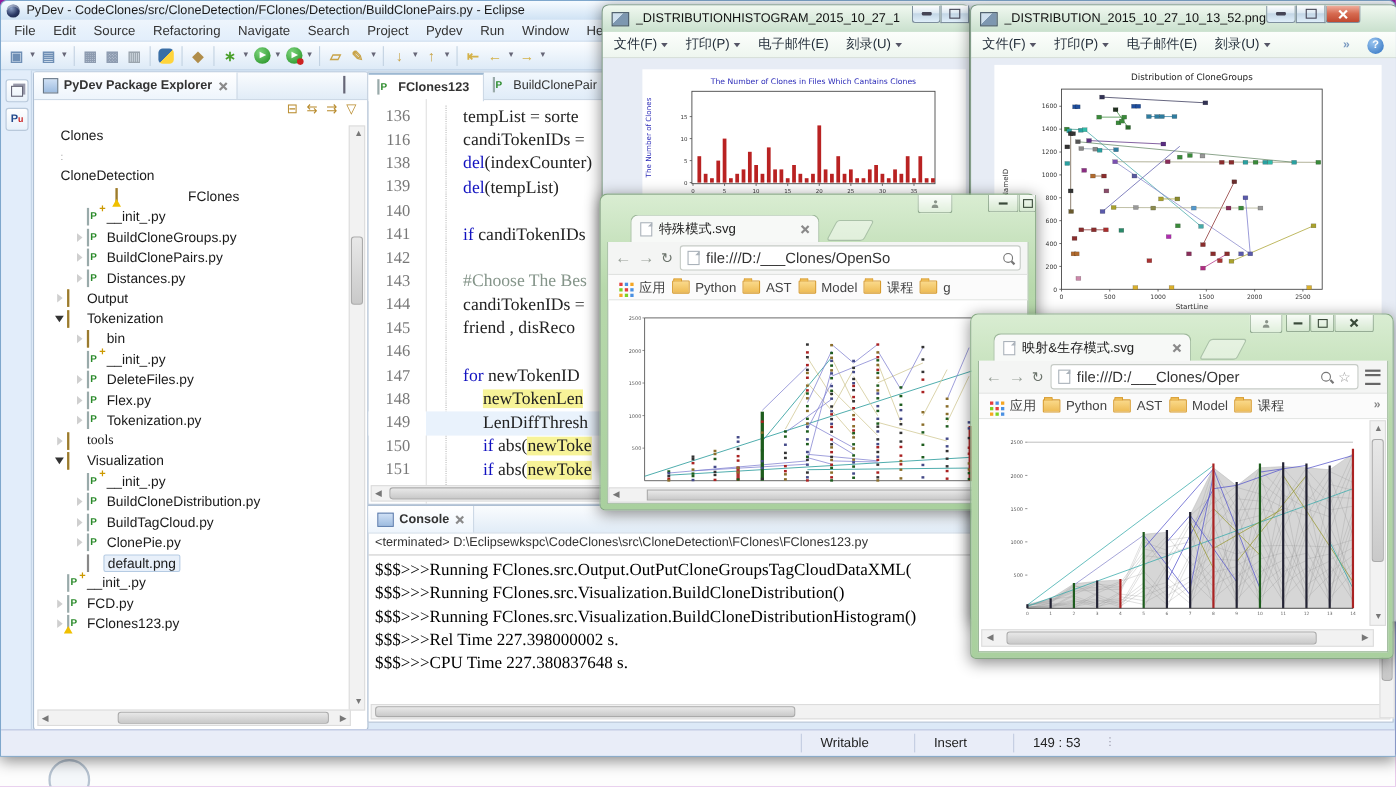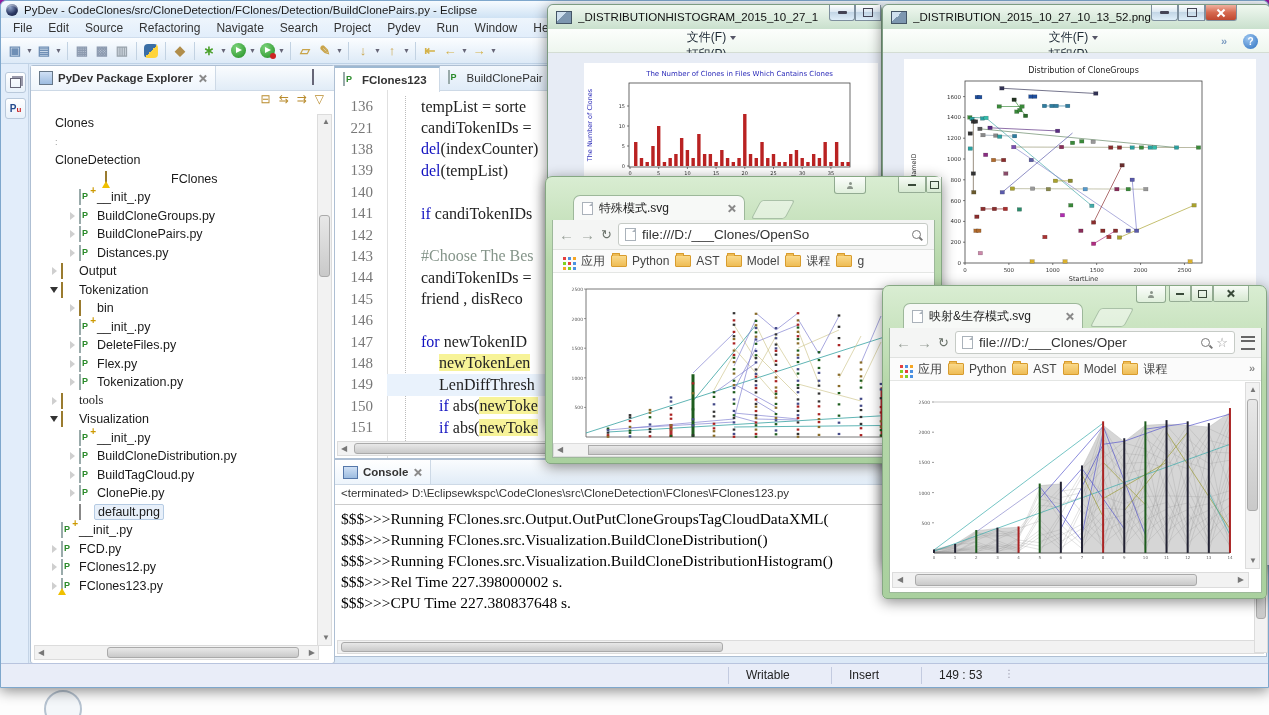--- a/index.html
+++ b/index.html
@@ -92,21 +92,21 @@
   .st-txt{position:absolute;top:4px;font-size:12px;color:#222;}
   .st-dots{position:absolute;top:4px;color:#99a;font-size:10px;letter-spacing:1px;}
   
   .pv-win{border-radius:6px;border:1px solid #7d9c82;background:#e9eef6;}
   .pv-titlebar{position:absolute;left:0;top:0;width:100%;height:24px;border-radius:6px 6px 0 0;
     background:linear-gradient(#f0f8f0,#c9e0cd);display:flex;align-items:center;}
   .pv-icon{width:14px;height:11px;margin:0 6px 0 8px;border:1px solid #456;
     background:linear-gradient(135deg,#cfe0ee 40%,#7d97b0 40%);}
   .pv-title{font-size:11.5px;color:#111;white-space:nowrap;overflow:hidden;}
   .pv-menubar{position:absolute;left:0;top:24px;width:100%;height:24px;background:linear-gradient(#fcfefc,#eef6ef);
-    border-bottom:1px solid #d4ddd4;display:flex;align-items:center;padding-left:10px;box-sizing:border-box;flex-direction:column;}
+    border-bottom:1px solid #d4ddd4;display:flex;align-items:center;padding-left:10px;box-sizing:border-box;}
   .pv-menu-item{display:flex;align-items:center;gap:4px;margin-right:16px;font-size:12px;color:#1f2a36;}
   .caret{width:0;height:0;border-left:3.5px solid transparent;border-right:3.5px solid transparent;border-top:4px solid #556;}
   .pv-content{position:absolute;left:0;top:48px;right:0;bottom:0;background:#e7ecf5;}
   .chart-card{position:absolute;background:#fff;}
   .wbtn{position:absolute;top:0;height:15px;border:1px solid #7e8f9e;border-top:none;border-radius:0 0 3px 3px;
     background:linear-gradient(#fefefe,#dce8f2 45%,#c3d6e6 50%,#dfeef9);display:flex;align-items:center;justify-content:center;}
   .wbtn-red{background:linear-gradient(#f0b0a0,#d66a50 50%,#c04830);}
   .wb-bar{width:9px;height:3px;background:#445;border-radius:1px;}
   .wb-box{width:8px;height:7px;border:1.5px solid #445;}
   .wb-x{position:relative;width:10px;height:10px;}
@@ -402,27 +402,20 @@
             <span class="tw">
               <span class="tw-c2"></span>
             </span>
             <span class="ticon"><span class="i-py"></span></span>
             <span class="tlabel">FCD.py</span>
           </div>
           <div class="trow" style="padding-left: 16px;">
             <span class="tw">
               <span class="tw-c2"></span>
             </span>
-            <span class="ticon"><span class="i-py"></span></span>
-            <span class="tlabel">FClones12.py</span>
-          </div>
-          <div class="trow" style="padding-left: 16px;">
-            <span class="tw">
-              <span class="tw-c2"></span>
-            </span>
             <span class="ticon"><span class="i-py"></span><span class="ov-warn"></span></span>
             <span class="tlabel">FClones123.py</span>
           </div>
         </div>
       <div class="sb-track-v" style="right:2px;top:48px;width:13px;height:530px;">
         <span class="sb-arrow" style="top:3px;left:4px;">▲</span>
         <div class="sb-thumb" style="left:1px;top:100px;width:9px;height:60px;"></div>
         <span class="sb-arrow" style="bottom:3px;left:4px;">▼</span>
       </div>
       <div class="sb-track-h" style="left:3px;bottom:3px;height:13px;width:283px;">
@@ -444,21 +437,21 @@
           </div>
         </div>
       <div id="gutter-line"></div>
       <div id="indent-guide"></div>
       <div id="code">
           <div class="cl" style="top: 30px;">
             <span class="ln">136</span>
             <span class="ct" style="padding-left: 34px;"><span class="seg-p">tempList =  sorte</span></span>
           </div>
           <div class="cl" style="top: 51.4px;">
-            <span class="ln">221</span>
+            <span class="ln">116</span>
             <span class="ct" style="padding-left: 34px;"><span class="seg-p">candiTokenIDs =</span></span>
           </div>
           <div class="cl" style="top: 72.8px;">
             <span class="ln">138</span>
             <span class="ct" style="padding-left: 34px;"><span class="seg-k">del</span><span class="seg-p">(indexCounter)</span></span>
           </div>
           <div class="cl" style="top: 94.2px;">
             <span class="ln">139</span>
             <span class="ct" style="padding-left: 34px;"><span class="seg-k">del</span><span class="seg-p">(tempList)</span></span>
           </div>

